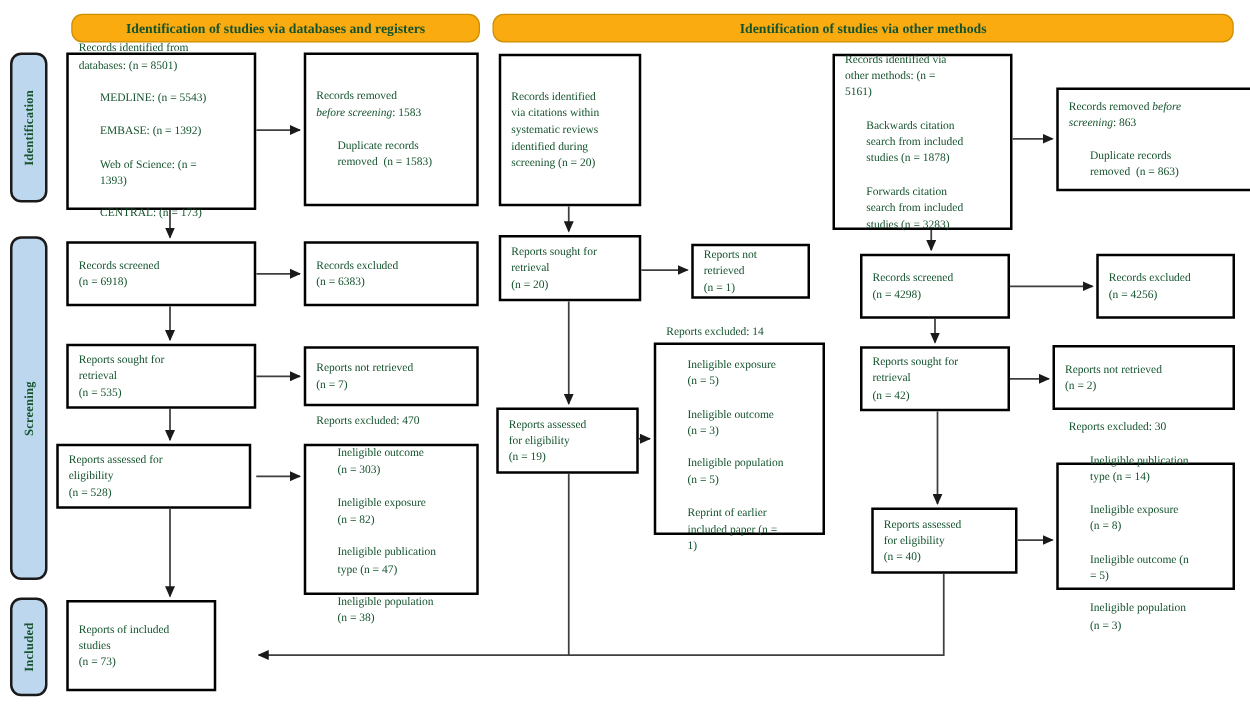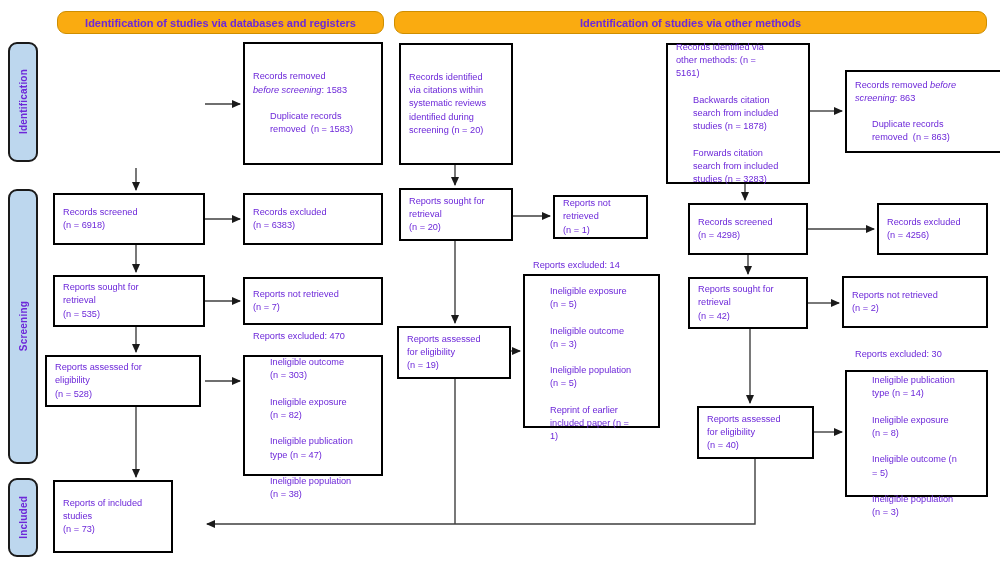--- a/index.html
+++ b/index.html
@@ -1,18 +1,18 @@
 <!DOCTYPE html>
 <html style="--header-fill: #FAAB10; --header-border: #CE8E00; --stage-fill: #BDD7EE; --stage-border: #1A1A1A; --box-border: #000000; --arrow: #3F3F3F;"><head>
 <meta charset="utf-8">
 <style>
   html,body{margin:0;padding:0;background:#fff;}
   #canvas{
     position:relative;width:1000px;height:565px;background:#fff;overflow:hidden;
-    font-family:Liberation Sans, sans-serif;color:#6d28d9;
+    font-family:Liberation Serif, serif;color:#14532d;
   }
   .hdr{
     position:absolute;height:23px;box-sizing:border-box;
     background:var(--header-fill,#FAAB10);border:1.5px solid var(--header-border,#CE8E00);
     border-radius:9px;display:flex;align-items:center;justify-content:center;
     font-weight:bold;font-size:11px;
   }
   .stage{
     position:absolute;width:30px;box-sizing:border-box;
     background:var(--stage-fill,#BDD7EE);border:2px solid var(--stage-border,#1A1A1A);
@@ -85,20 +85,31 @@
     <line x1="745" y1="184" x2="745" y2="200" marker-end="url(#ah)"></line>
     <line x1="810" y1="111" x2="842" y2="111" marker-end="url(#ah)"></line>
     <line x1="748" y1="255" x2="748" y2="274" marker-end="url(#ah)"></line>
     <line x1="808" y1="229" x2="874" y2="229" marker-end="url(#ah)"></line>
     <line x1="808" y1="303" x2="839" y2="303" marker-end="url(#ah)"></line>
     <line x1="750" y1="329" x2="750" y2="403" marker-end="url(#ah)"></line>
     <line x1="814" y1="432" x2="842" y2="432" marker-end="url(#ah)"></line>
     <polyline points="755,459 755,524 207,524" marker-end="url(#ah)"></polyline>
   </svg>
 
+  <div class="box" style="left:53px;top:42px;width:152px;height:126px">
+    <div class="btxt">
+      <div class="bline">Records identified from
+databases: (n = 8501)</div>
+      <div class="bline ind">MEDLINE: (n = 5543)</div>
+      <div class="bline ind">EMBASE: (n = 1392)</div>
+      <div class="bline ind">Web of Science: (n =
+1393)</div>
+      <div class="bline ind">CENTRAL: (n = 173)</div>
+    </div>
+  </div>
 
   <div class="box" style="left:243px;top:42px;width:140px;height:123px">
     <div class="btxt">
       <div class="bline"><span>Records removed
 </span><span class="it">before screening</span><span>: 1583</span></div>
       <div class="bline ind">Duplicate records
 removed &nbsp;(n = 1583)</div>
     </div>
   </div>
 
@@ -223,21 +234,21 @@
   <div class="box" style="left:842px;top:276px;width:146px;height:52px">
     <div class="btxt bline">Reports not retrieved
 (n = 2)</div>
   </div>
 
   <div class="box" style="left:697px;top:406px;width:117px;height:53px">
     <div class="btxt bline">Reports assessed
 for eligibility
 (n = 40)</div>
   </div>
-  <div class="box" style="left:845px;top:370px;width:143px;height:127px">
+  <div class="box" style="left:845px;top:370px;width:143px;height:102px">
     <div class="btxt">
       <div class="bline">Reports excluded: 30</div>
       <div class="bline ind">Ineligible publication
 type (n = 14)</div>
       <div class="bline ind">Ineligible exposure
 (n = 8)</div>
       <div class="bline ind">Ineligible outcome (n
 = 5)</div>
       <div class="bline ind">Ineligible population
 (n = 3)</div>

